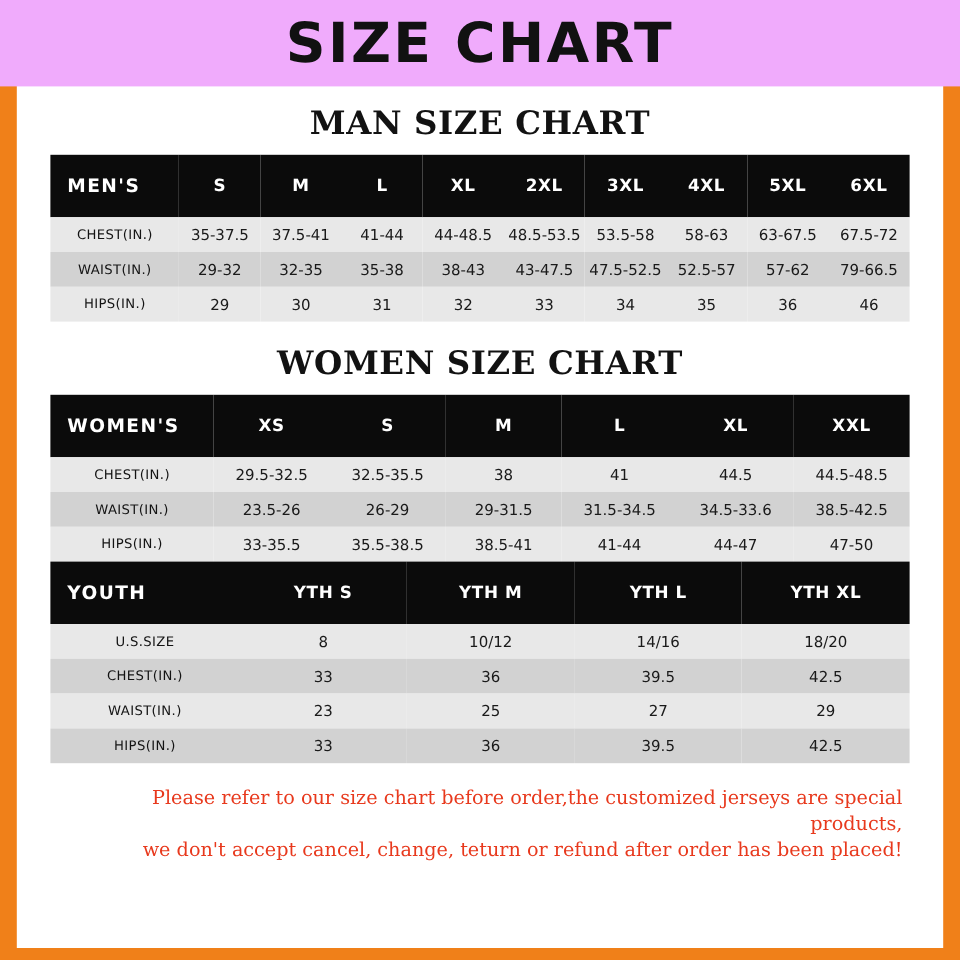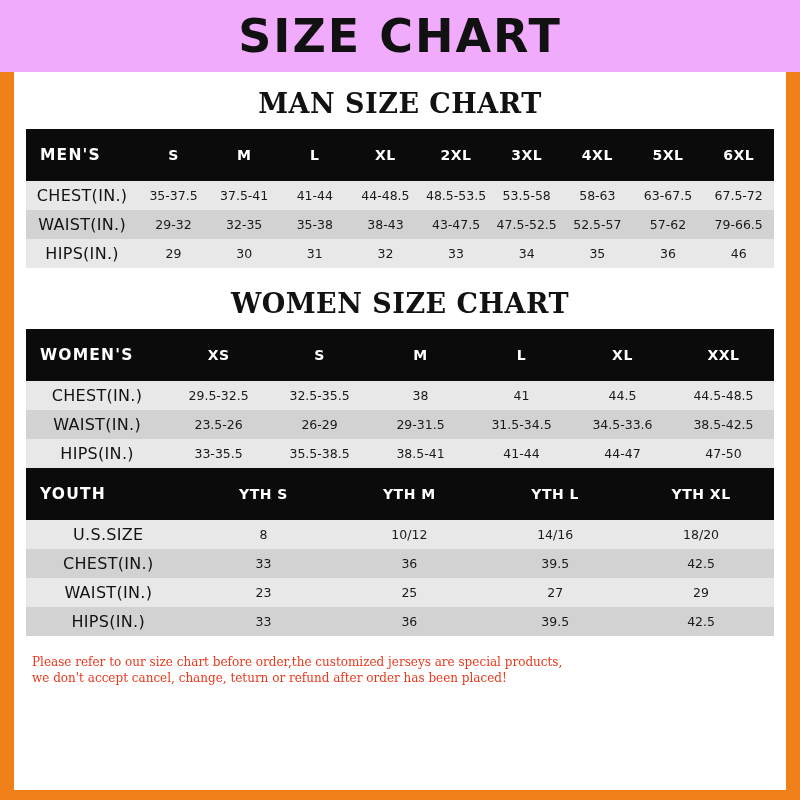--- a/index.html
+++ b/index.html
@@ -32,21 +32,21 @@
   }
   .header-title {
     font-family: "DejaVu Sans", sans-serif;
     font-weight: bold;
     font-size: 46px;
     letter-spacing: 2px;
     color: #111111;
     line-height: 1;
   }
   .content {
-    padding: 0 12px;
+    padding: 0 28px;
   }
   .section-title {
     text-align: center;
     font-family: "DejaVu Serif", serif;
     font-weight: bold;
     font-size: 27px;
     color: #121212;
     letter-spacing: 0.5px;
   }
   .sec-man .section-title { margin: 16px 0 10px; }
@@ -78,36 +78,36 @@
   table.chart thead th.corner {
     text-align: left;
     padding-left: 14px;
     font-size: 15.5px;
     letter-spacing: 1.2px;
   }
   table.chart tbody tr.odd td { background: #e8e8e8; }
   table.chart tbody tr.even td { background: #d2d2d2; }
   table.chart tbody td.rowhead {
     text-align: center;
-    font-size: 16px;
+    font-size: 11px;
     letter-spacing: 0.3px;
     color: #131313;
   }
 
   .men-col-0 { width: 15%; }
   .women-col-0 { width: 19%; }
   .youth-col-0 { width: 22%; }
 
   .footer-note {
     margin: 18px 6px 0 6px;
     color: #e8391d;
     font-family: "DejaVu Serif", serif;
-    font-size: 12px;
+    font-size: 16px;
     line-height: 1.35;
-    text-align: left;
+    text-align: right;
   }
   .footer-note .line { display: block; }
   .bottom-strip {
     position: absolute;
     left: -14px;
     right: -14px;
     bottom: 0;
     height: 10px;
     background: #f08019;
   }

